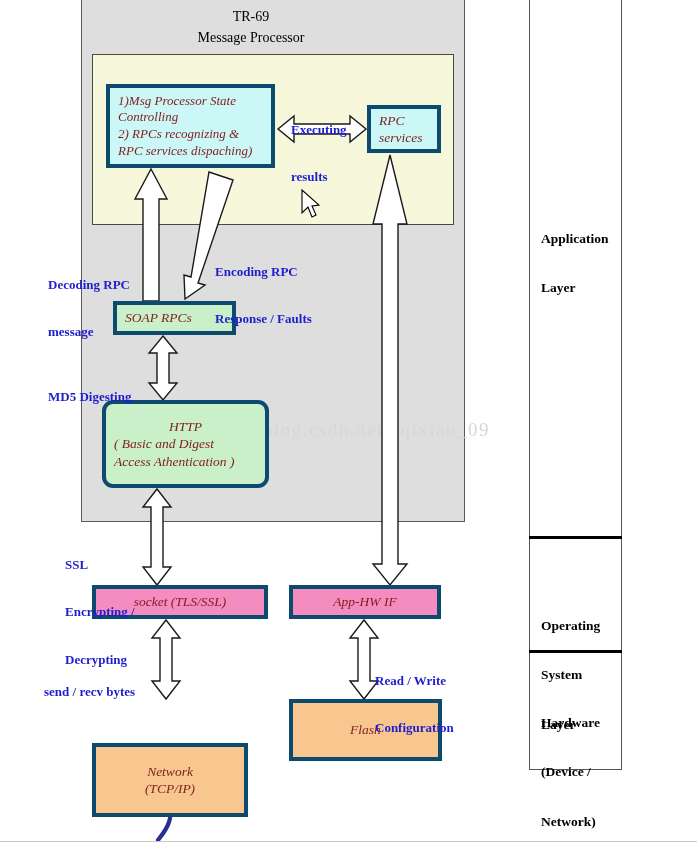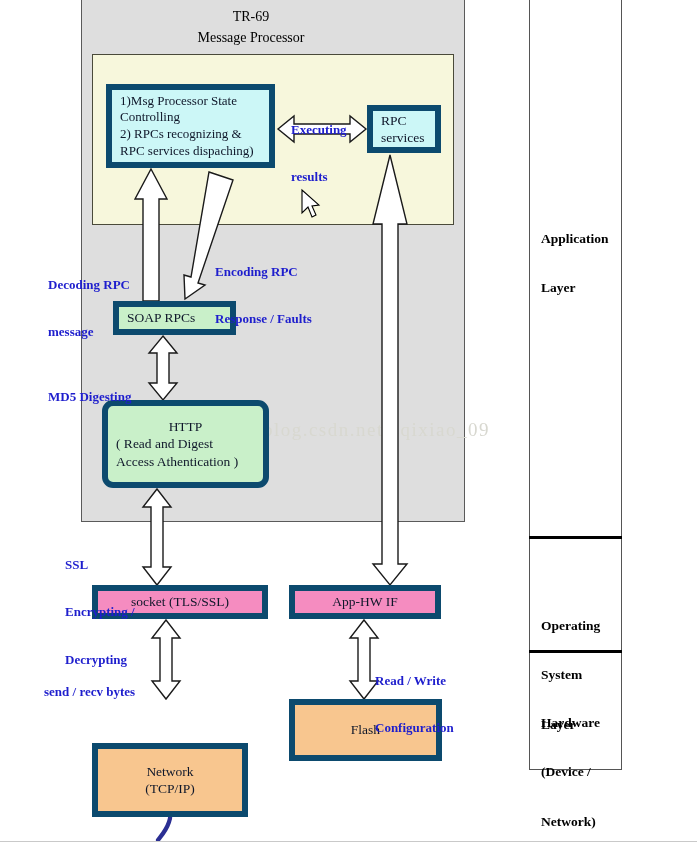--- a/index.html
+++ b/index.html
@@ -26,27 +26,28 @@
     border-top:none;
   }
   .cream-panel{
     left:92px; top:54px; width:362px; height:171px;
     background:#f7f7dc;
     border:1px solid #4a4a3a;
   }
 
   
   .node{
-    border:6px solid #0c4a6e;
+    border:4px solid #0c4a6e;
     display:flex;
     flex-direction:column;
     justify-content:center;
     font-size:13.5px;
-    color:#0f172a;
+    color:#7f1d1d;
     line-height:1.28;
+    font-style:italic;
   }
   .node .ln{display:block;white-space:pre;}
   .node.center{align-items:center;text-align:center;}
   .node.left{align-items:flex-start;text-align:left;padding-left:8px;}
 
   .cyan{background:#ccf7f7;}
   .green{background:#c9f0c9;}
   .pink{background:#f58cc0;}
   .orange{background:#f8c68f;}
 
@@ -180,21 +181,21 @@
     <span class="ln">RPC</span>
     <span class="ln">services</span>
   </div>
 
   <div class="abs node green left n-soap">
     <span class="ln">SOAP RPCs</span>
   </div>
 
   <div class="abs node green left n-http">
     <span class="ln" style="align-self:center;margin-left:-8px;">HTTP</span>
-    <span class="ln">( Read and Digest</span>
+    <span class="ln">( Basic and Digest</span>
     <span class="ln">Access Athentication )</span>
   </div>
 
   <div class="abs node pink center n-socket">
     <span class="ln">socket (TLS/SSL)</span>
   </div>
 
   <div class="abs node pink center n-apphw">
     <span class="ln">App-HW IF</span>
   </div>

